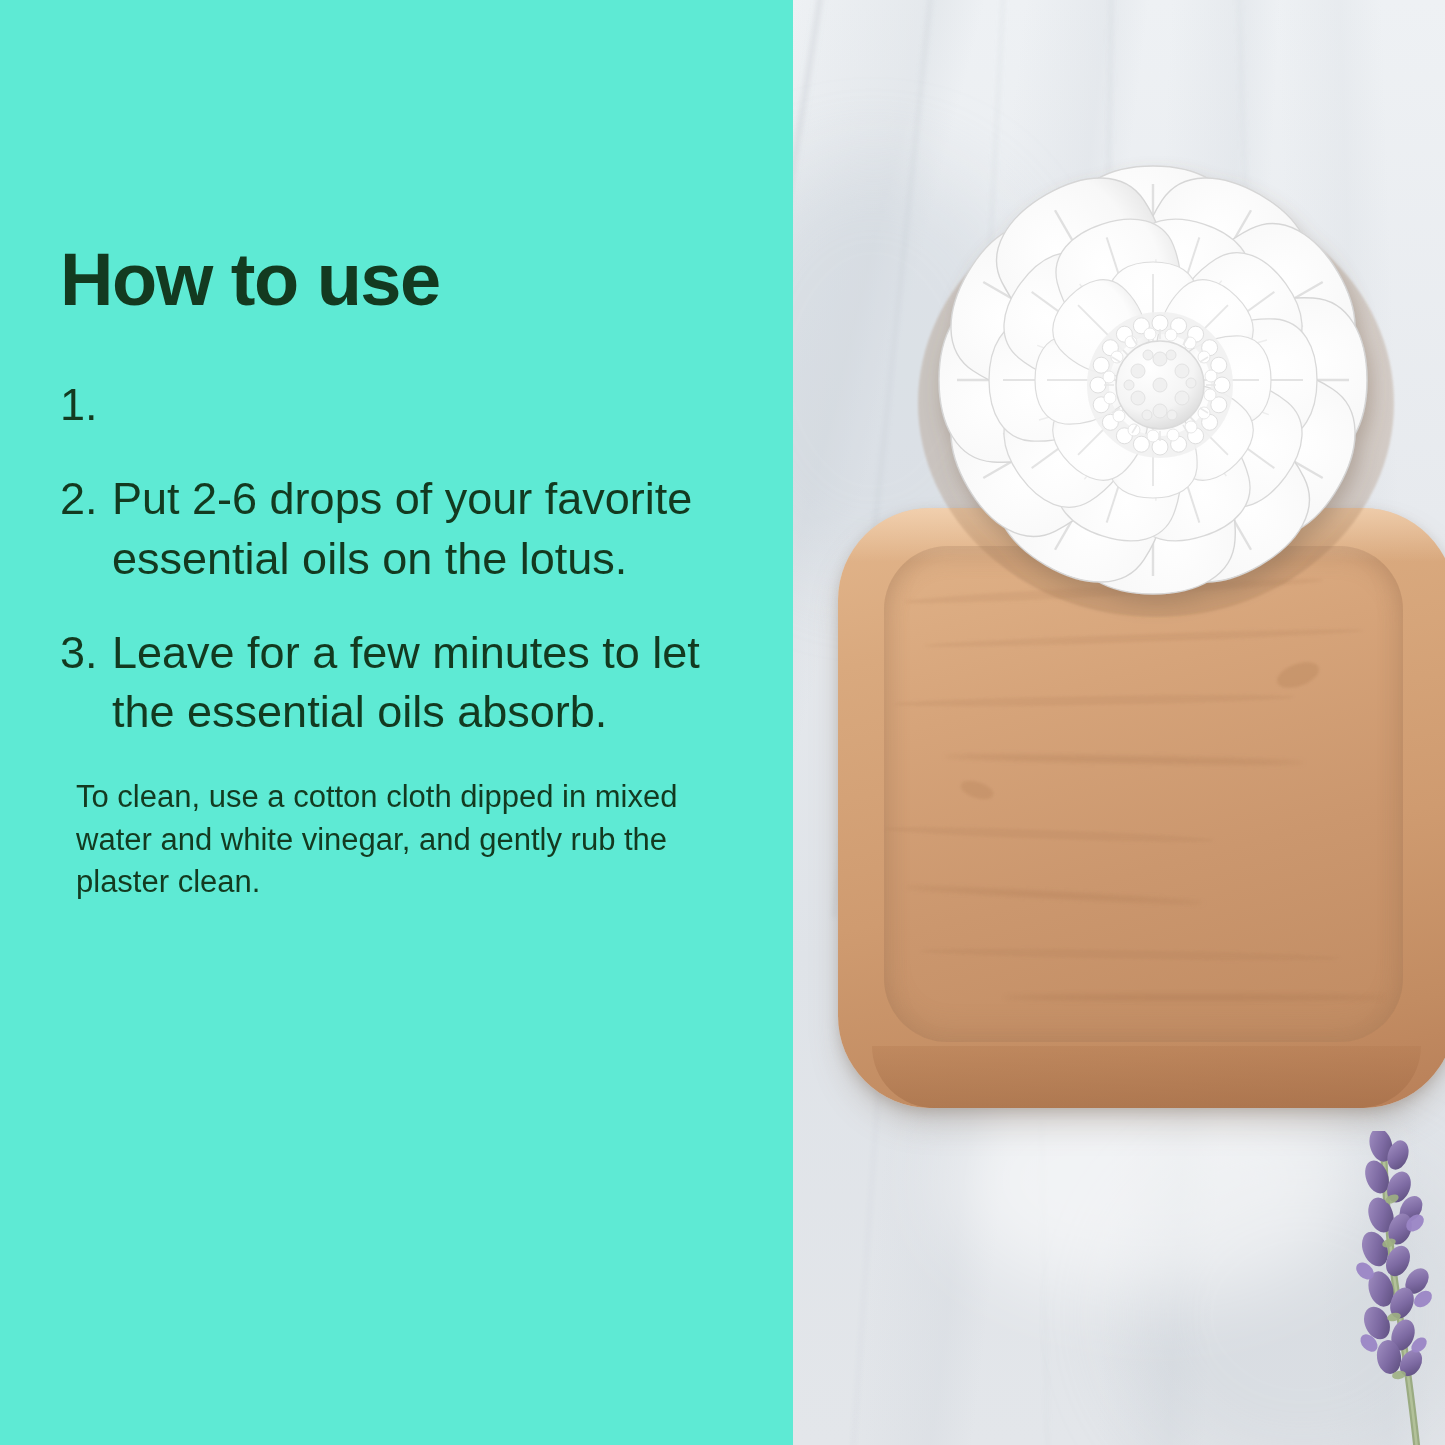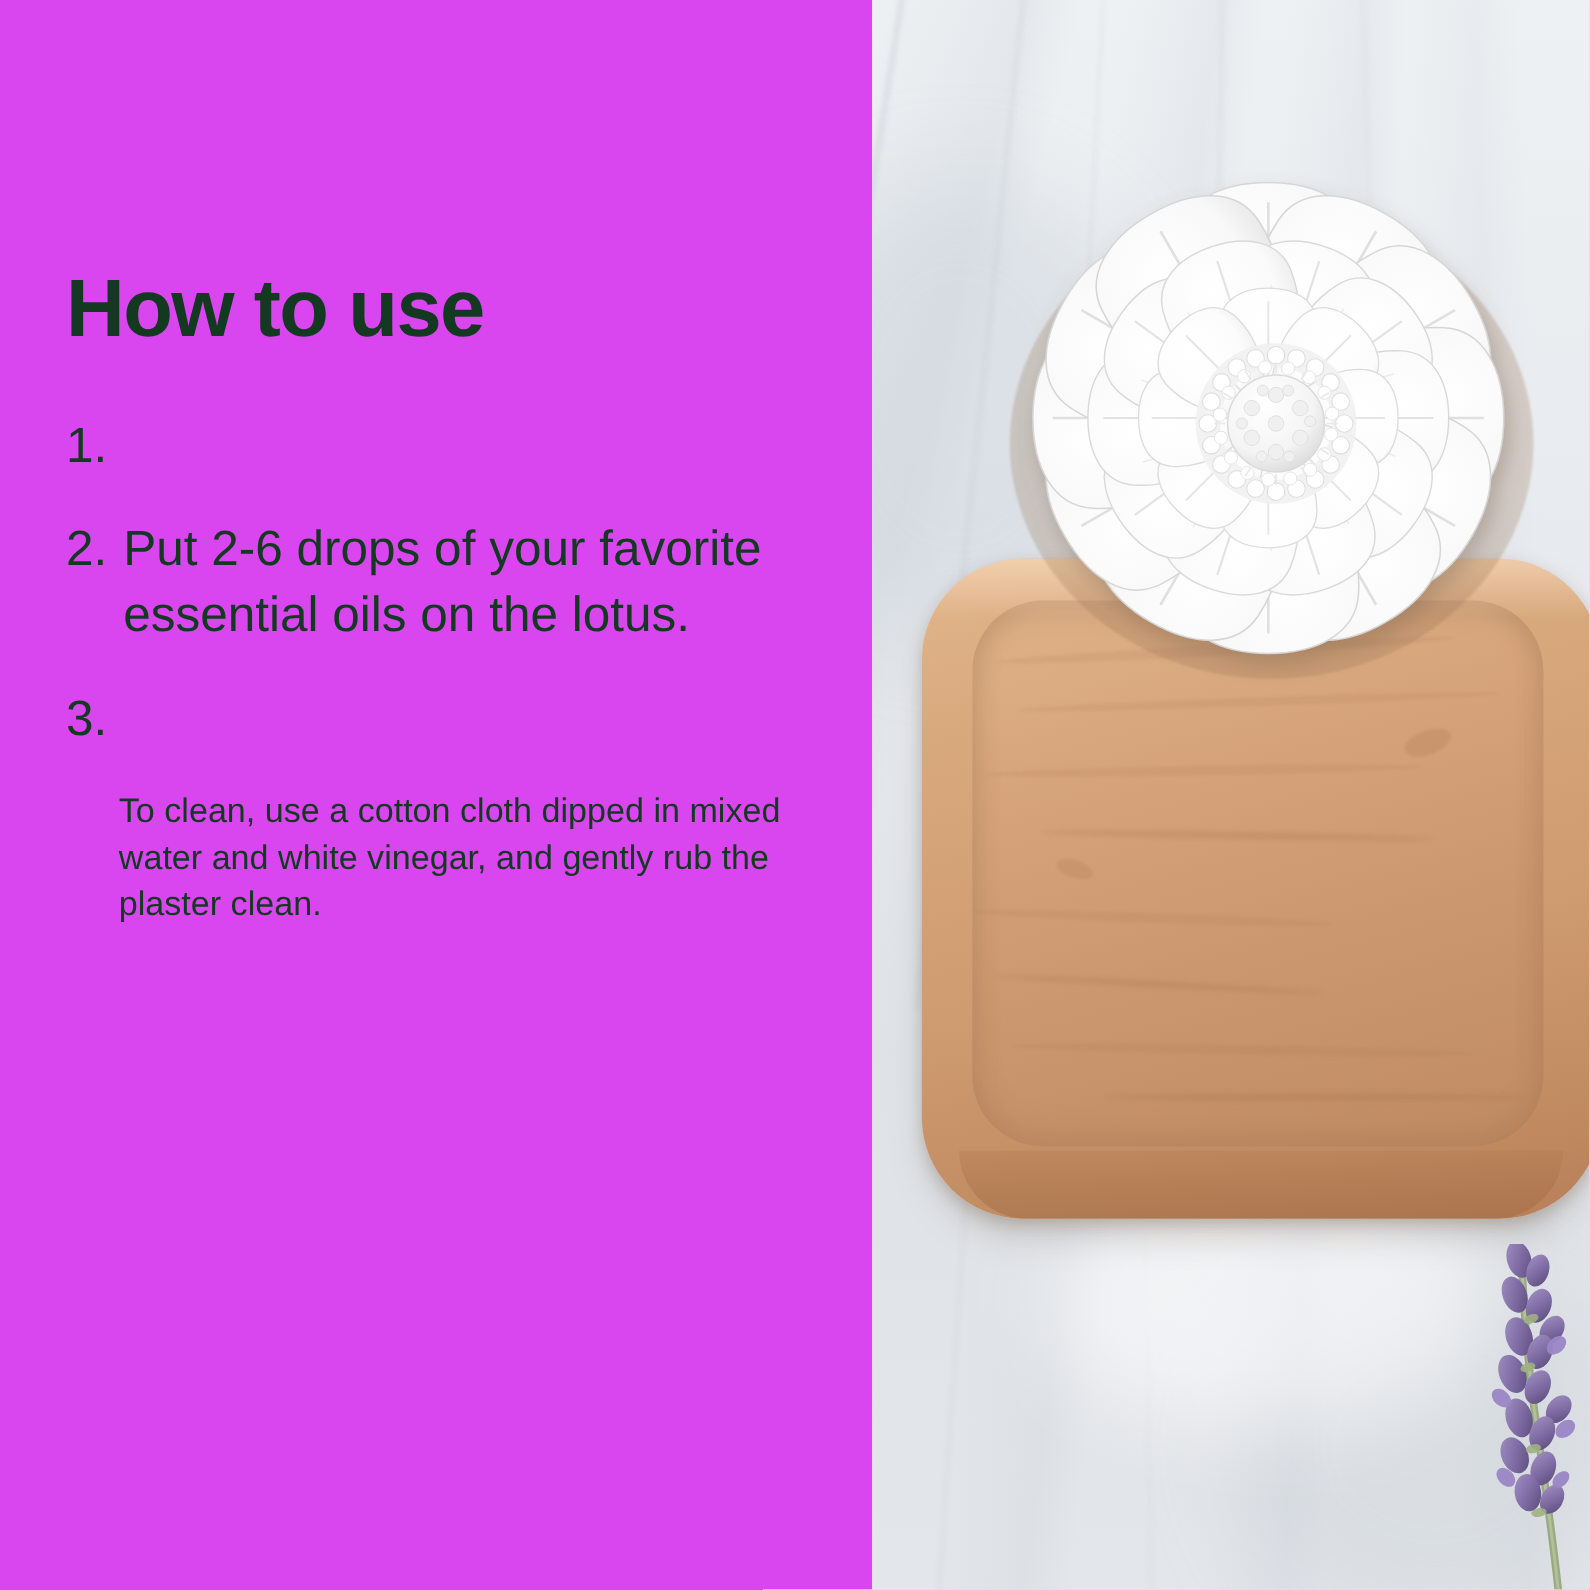--- a/index.html
+++ b/index.html
@@ -14,21 +14,21 @@
     overflow: hidden;
     font-family: "Liberation Sans", sans-serif;
   }
 
   
   .left-panel {
     position: absolute;
     left: 0; top: 0;
     width: 793px;
     height: 1445px;
-    background: #d946ef;
+    background: #5eead4;
     box-sizing: border-box;
     text-decoration: underline;
   }
   .content {
     position: absolute;
     left: 60px;
     top: 243px;
     width: 700px;
   }
   .heading {
@@ -56,21 +56,21 @@
   .step-num {
     flex: 0 0 auto;
     width: 52px;
     color: #133a20;
   }
   .step-text {
     flex: 1 1 auto;
     max-width: 608px;
   }
   .note {
-    margin: 16px 0 0 48px;
+    margin: 16px 0 0 16px;
     color: #133a20;
     font-size: 31px;
     line-height: 1.37;
     max-width: 640px;
   }
 
   
   .photo-panel {
     position: absolute;
     left: 793px; top: 0;
@@ -180,20 +180,21 @@
           <span class="step-num">1.</span>
         </li>
 
         <li class="step">
           <span class="step-num">2.</span>
           <span class="step-text">Put 2-6 drops of your favorite essential oils on the lotus.</span>
         </li>
 
         <li class="step">
           <span class="step-num">3.</span>
+          <span class="step-text">Leave for a few minutes to let the essential oils absorb.</span>
         </li>
 
       </ol>
 
       <p class="note">To clean, use a cotton cloth dipped in mixed water and white vinegar, and gently rub the plaster clean.</p>
 
     </div>
   </div>
 
   <div class="photo-panel">

